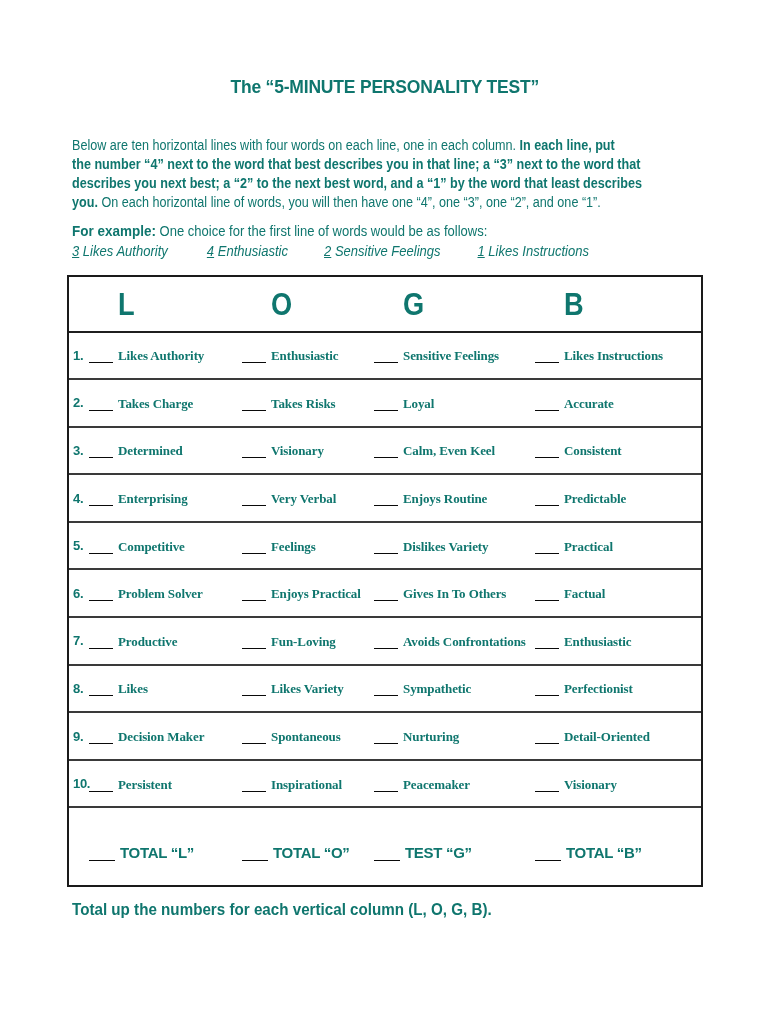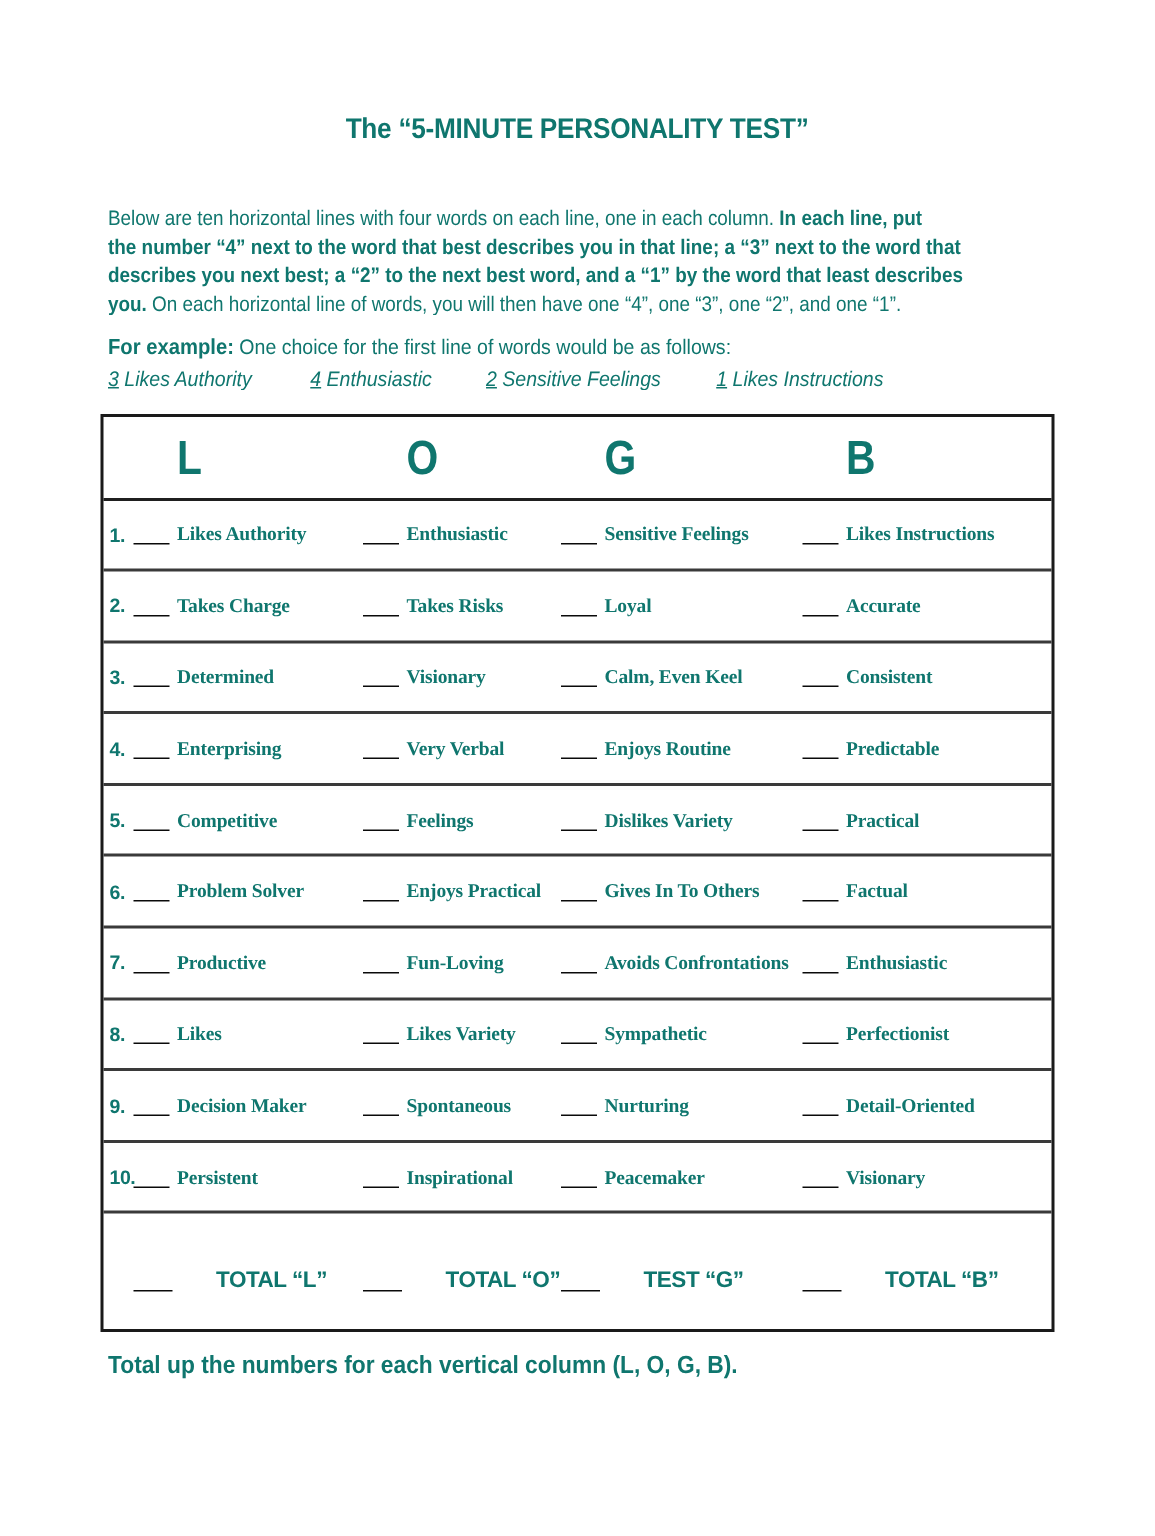--- a/index.html
+++ b/index.html
@@ -52,21 +52,21 @@
   .rnum { font-weight:bold; font-size:13px; white-space:nowrap; letter-spacing:-0.3px; }
   .cell { white-space:nowrap; overflow:visible; }
   .blank {
     display:inline-block; width:24px; height:13px; margin-right:5px;
     border-bottom:1.5px solid #0a0a0a; vertical-align:-3px;
   }
   .word { font-family:"Liberation Serif", serif; font-weight:bold; font-size:13px;
           letter-spacing:-0.1px; }
   .trow.totals { flex:1 1 auto; height:auto; border-bottom:none; padding-top:14px; }
   .total-blank { width:26px; }
-  .tlabel { font-weight:bold; font-size:15px; letter-spacing:-0.3px; white-space:nowrap;margin-left:24px; }
+  .tlabel { font-weight:bold; font-size:15px; letter-spacing:-0.3px; white-space:nowrap; }
 
   
   .footer { margin:13px 0 0 72px; font-weight:bold; font-size:16.5px; white-space:nowrap;
             transform:scaleX(0.92); transform-origin:left top; }
 </style>
 </head>
 <body>
 
 <div class="page">
 

